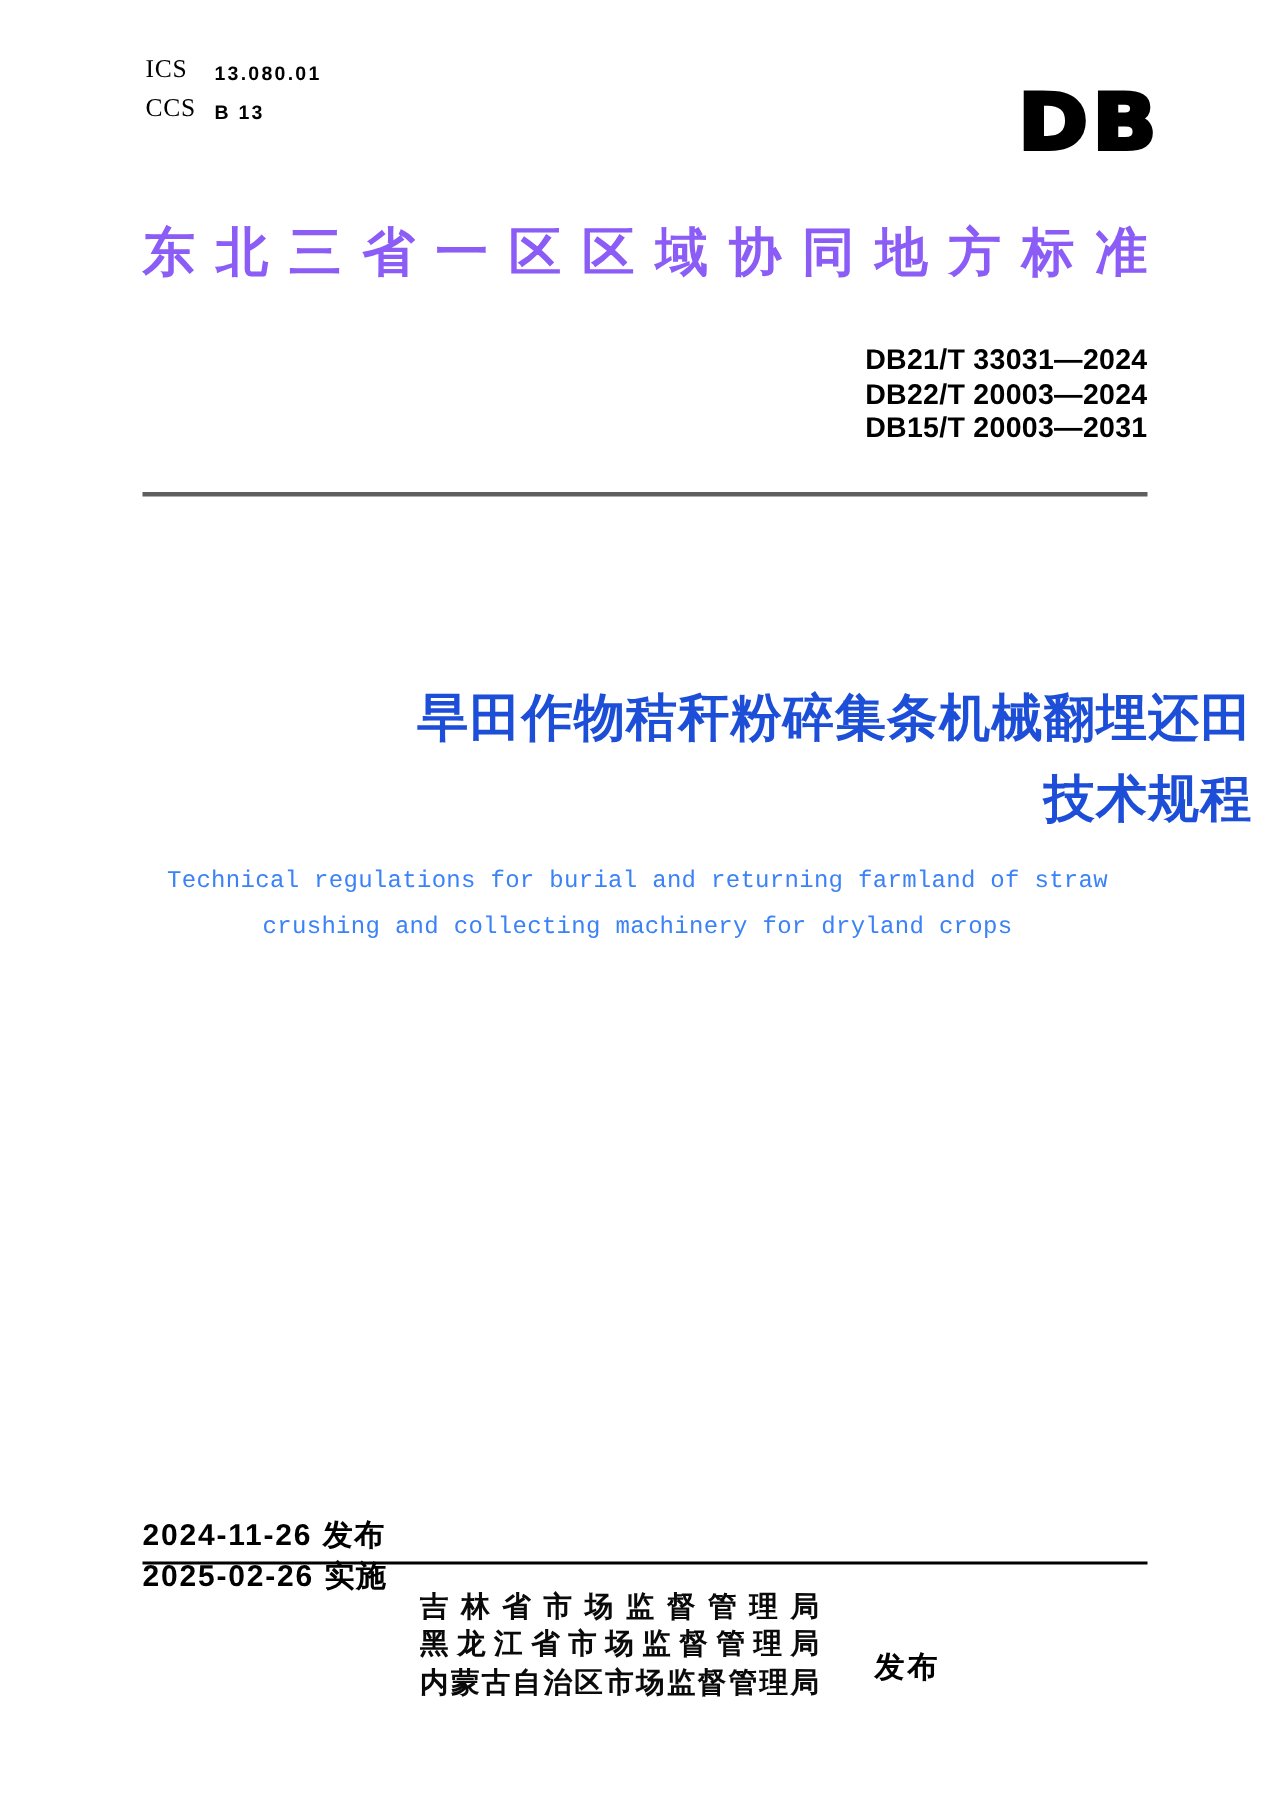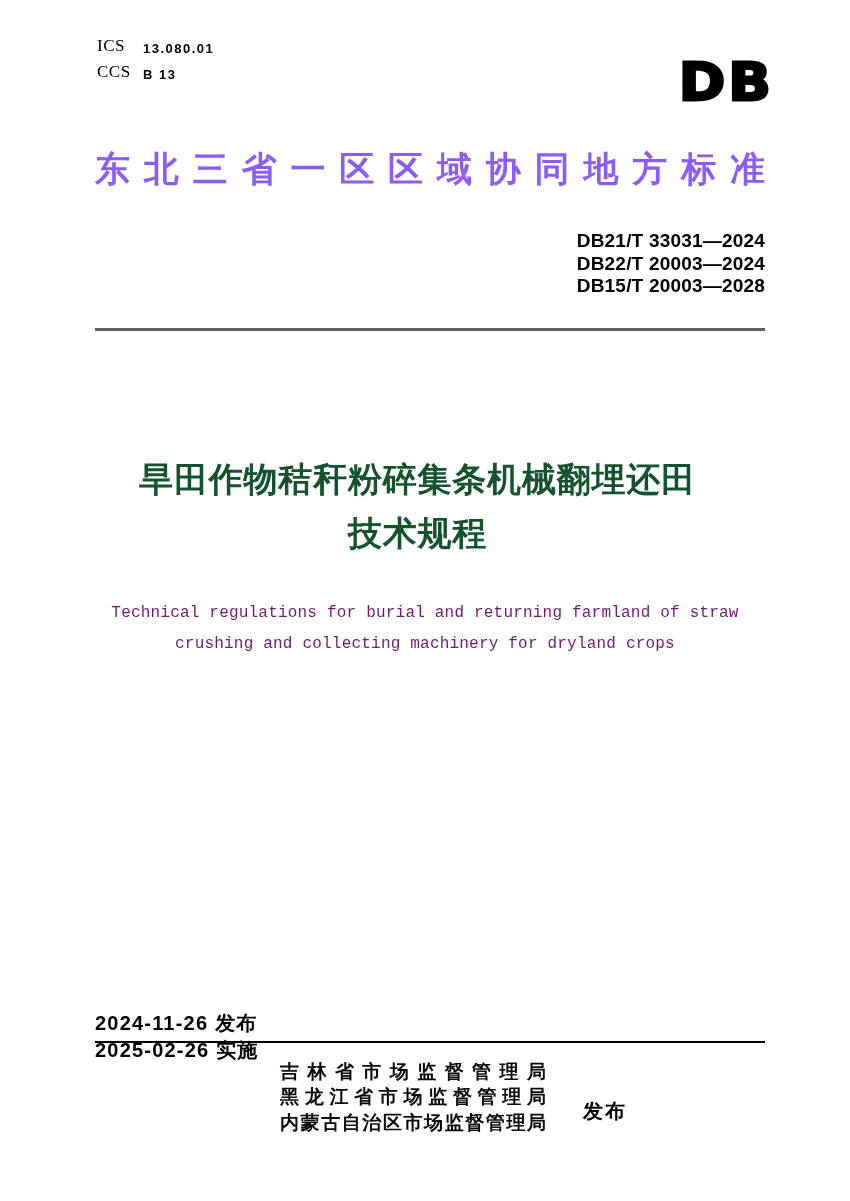--- a/index.html
+++ b/index.html
@@ -55,32 +55,32 @@
   }
 
   .rule-top {
     position: absolute; left: 95px; top: 328px;
     width: 670px; height: 3px; background: #5f5f5f;
   }
 
   
   .main-title {
     position: absolute; left: 0; top: 452px; width: 835px;
-    text-align: center;
-    font-size: 34px; font-weight: 700; color: #14532d;
+    text-align: right;
+    font-size: 34px; font-weight: 700; color: #1d4ed8;
     line-height: 54px; letter-spacing: 0.8px;
   }
 
   
   .en-title {
-    position: absolute; left: 0; top: 598px; width: 850px;
+    position: absolute; left: 0; top: 572px; width: 850px;
     text-align: center;
     font-family: "Liberation Mono", "DejaVu Sans Mono", monospace;
     font-size: 16px; font-weight: 500;
-    line-height: 31px; letter-spacing: 0.2px; color: #701a75;
+    line-height: 31px; letter-spacing: 0.2px; color: #3b82f6;
   }
 
   
   .date-row {
     position: absolute; left: 95px; top: 1010px; width: 670px;
     display: flex; justify-content: space-between; align-items: baseline;
     font-size: 20px; font-weight: 600; letter-spacing: 1.2px; flex-direction: column;
   }
   .date-label { margin-left: 7px; letter-spacing: 1px; }
 
@@ -119,21 +119,21 @@
     </div>
   </div>
 
   <div class="db-logo">DB</div>
 
   <div class="standard-type">东北三省一区区域协同地方标准</div>
 
   <div class="std-numbers">
     <div>DB21/T 33031—2024</div>
     <div>DB22/T 20003—2024</div>
-    <div>DB15/T 20003—2028</div>
+    <div>DB15/T 20003—2031</div>
   </div>
 
   <div class="rule-top"></div>
 
   <div class="main-title">
     <div>旱田作物秸秆粉碎集条机械翻埋还田</div>
     <div>技术规程</div>
   </div>
 
   <div class="en-title">

